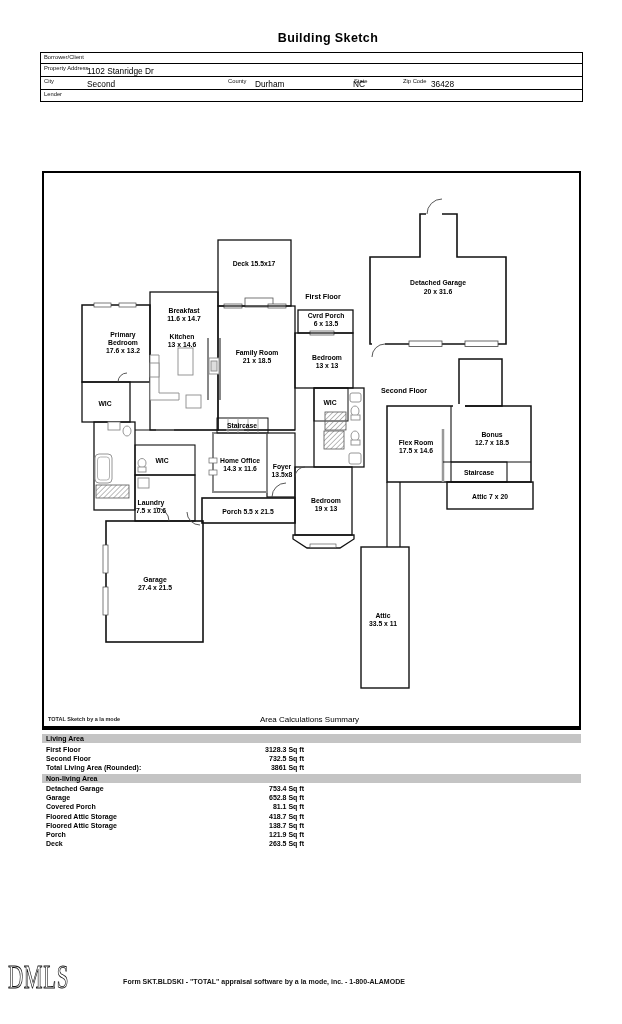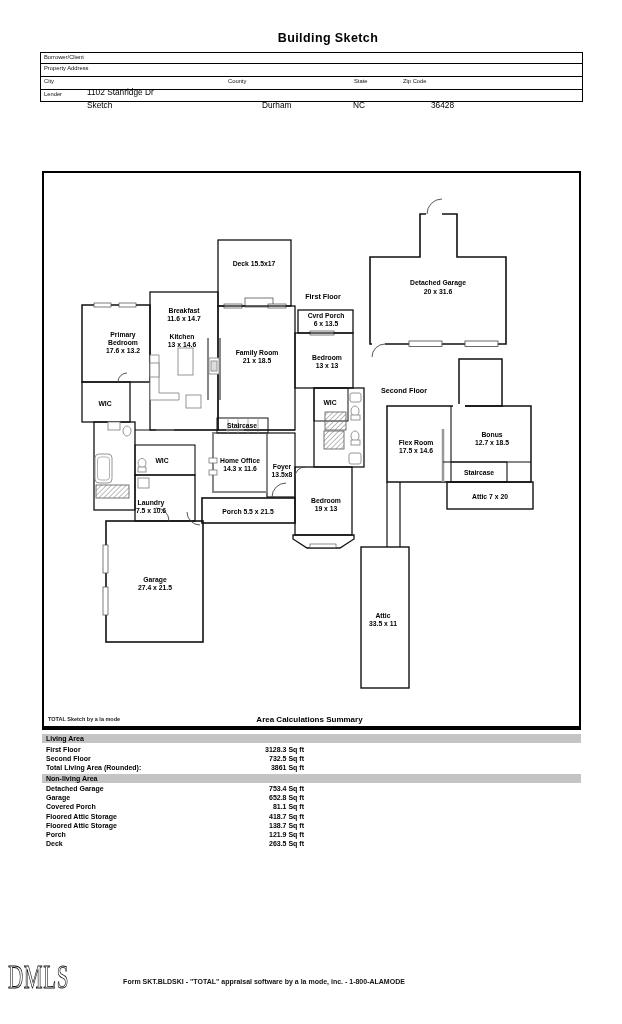--- a/index.html
+++ b/index.html
@@ -6,28 +6,28 @@
   body{width:622px;height:1024px;position:relative;background:#fff;color:#000;
        font-family:"Liberation Sans",sans-serif;overflow:hidden;}
   .page-title{position:absolute;top:31px;left:0;width:608px;text-align:center;
        font-size:12.5px;font-weight:bold;letter-spacing:.4px;padding-left:24px;}
   
   .hdr{position:absolute;left:40px;top:52px;width:541px;border:1px solid #000;background:#fff;}
   .hdr-row{position:relative;height:12px;border-bottom:1px solid #000;}
   .hdr-row:last-child{border-bottom:none;height:11px;}
   .hdr-row.r1{height:10px;}
   .lbl{position:absolute;top:1px;font-size:5.8px;color:#111;}
-  .val{position:absolute;top:1.5px;font-size:8.3px;color:#000;margin-top:21px;}
+  .val{position:absolute;top:1.5px;font-size:8.3px;color:#000;}
   
   .sketchbox{position:absolute;left:42px;top:171px;width:535px;height:553px;
        border:2px solid #000;border-bottom:4px solid #000;}
   .sketch-svg{position:absolute;left:38px;top:167px;}
   .watermark{position:absolute;left:48px;top:716px;font-size:5.5px;font-weight:bold;color:#222;}
   .sumtitle{position:absolute;left:42px;top:714.5px;width:535px;text-align:center;
-       font-weight:bold;font-size:8px;}
+       font-weight:normal;font-size:8px;}
   
   .sumtable{position:absolute;left:42px;top:734px;width:539px;font-size:7px;font-weight:bold;}
   .band{background:#c4c4c4;height:9px;line-height:9.5px;padding-left:4px;font-size:7px;
        font-weight:bold;margin-bottom:1.5px;}
   .sum-row{position:relative;height:9.2px;line-height:9.2px;}
   .sum-label{position:absolute;left:4px;white-space:nowrap;}
   .sum-value{position:absolute;left:137px;width:125px;text-align:right;}
   .gap{height:1.5px;}
   
   .dmls{position:absolute;left:8px;top:960px;font-family:"Liberation Serif",serif;
@@ -50,23 +50,23 @@
 <div class="hdr">
   <div class="hdr-row r1">
     <span class="lbl" style="left:3px">Borrower/Client</span>
   </div>
   <div class="hdr-row">
     <span class="lbl" style="left:3px">Property Address</span>
     <span class="val" style="left:46px">1102 Stanridge Dr</span>
   </div>
   <div class="hdr-row">
     <span class="lbl" style="left:3px">City</span>
-    <span class="val" style="left:46px">Sketch</span>
+    <span class="val" style="left:46px">Second</span>
     <span class="lbl" style="left:187px">County</span>
-    <span class="val" style="left:221px">Durham</span>
+    <span class="val" style="left:214px">Durham</span>
     <span class="lbl" style="left:313px">State</span>
     <span class="val" style="left:312px">NC</span>
     <span class="lbl" style="left:362px">Zip Code</span>
     <span class="val" style="left:390px">36428</span>
   </div>
   <div class="hdr-row">
     <span class="lbl" style="left:3px">Lender</span>
   </div>
 </div>
 

